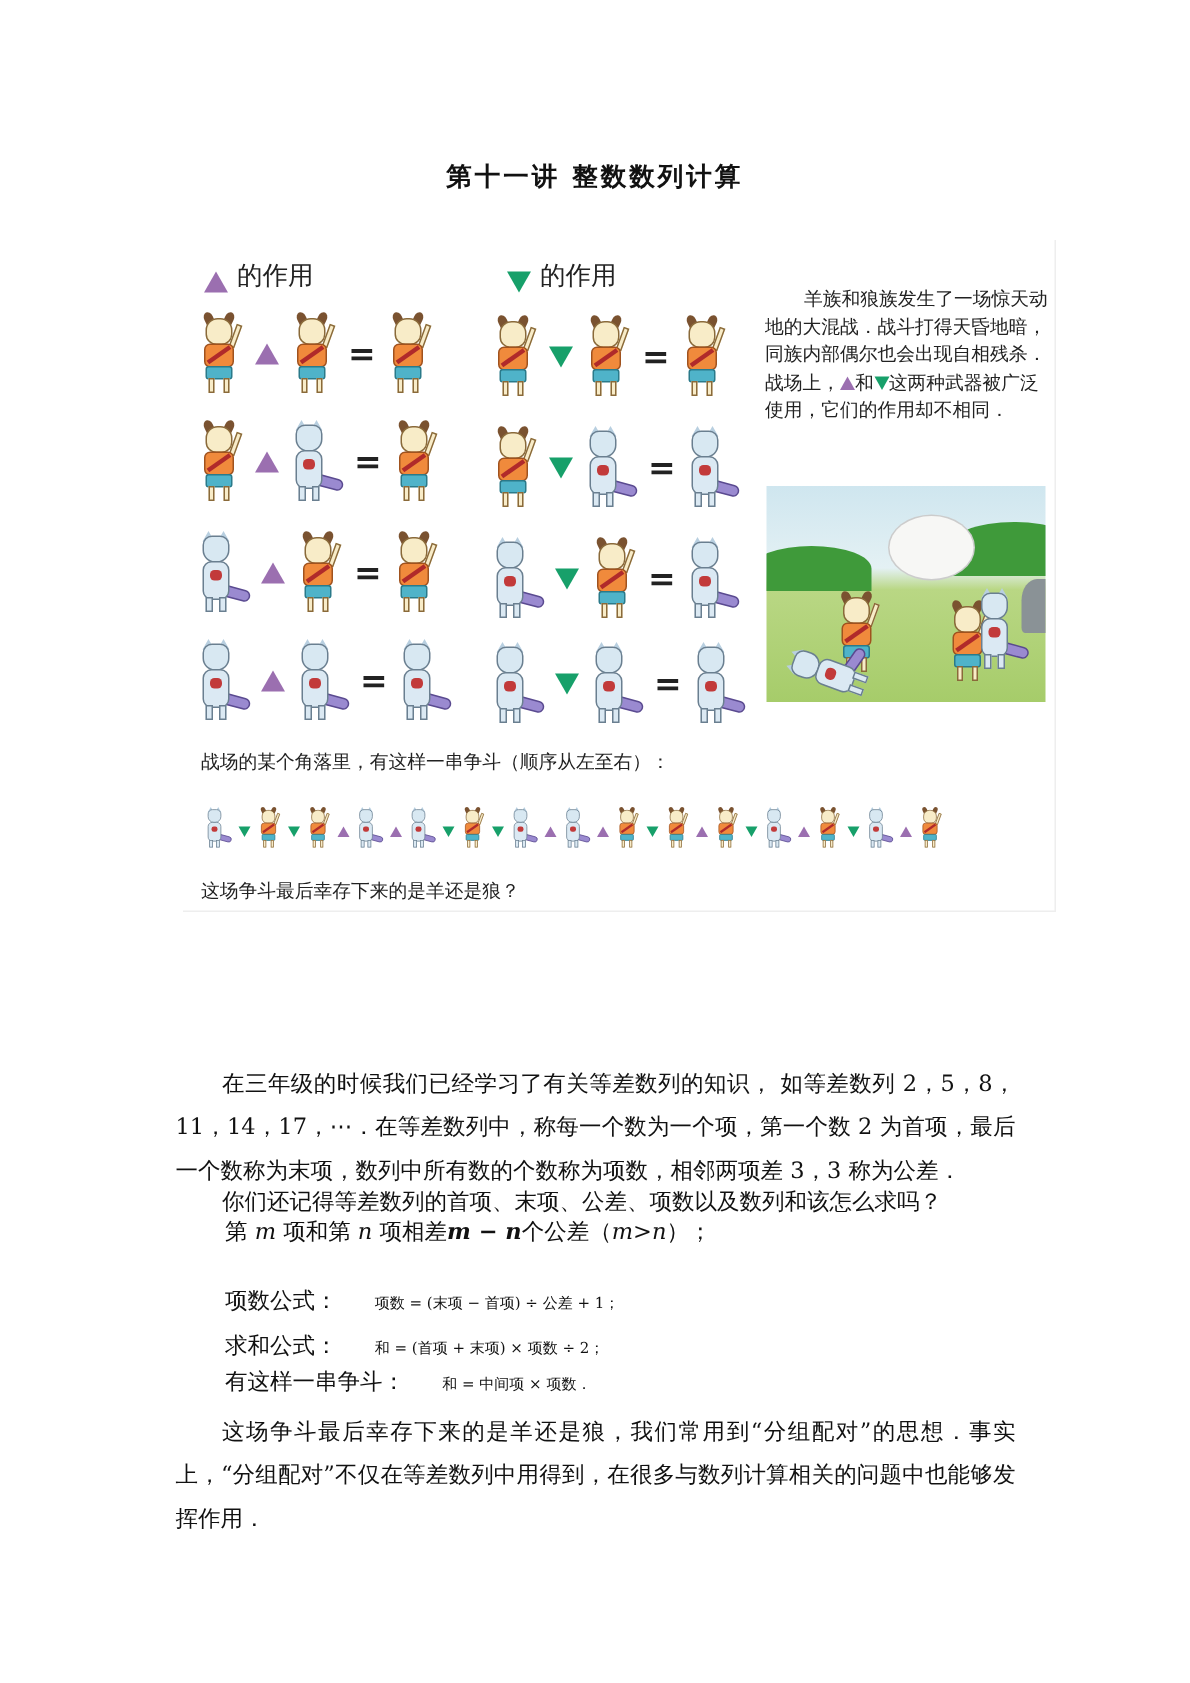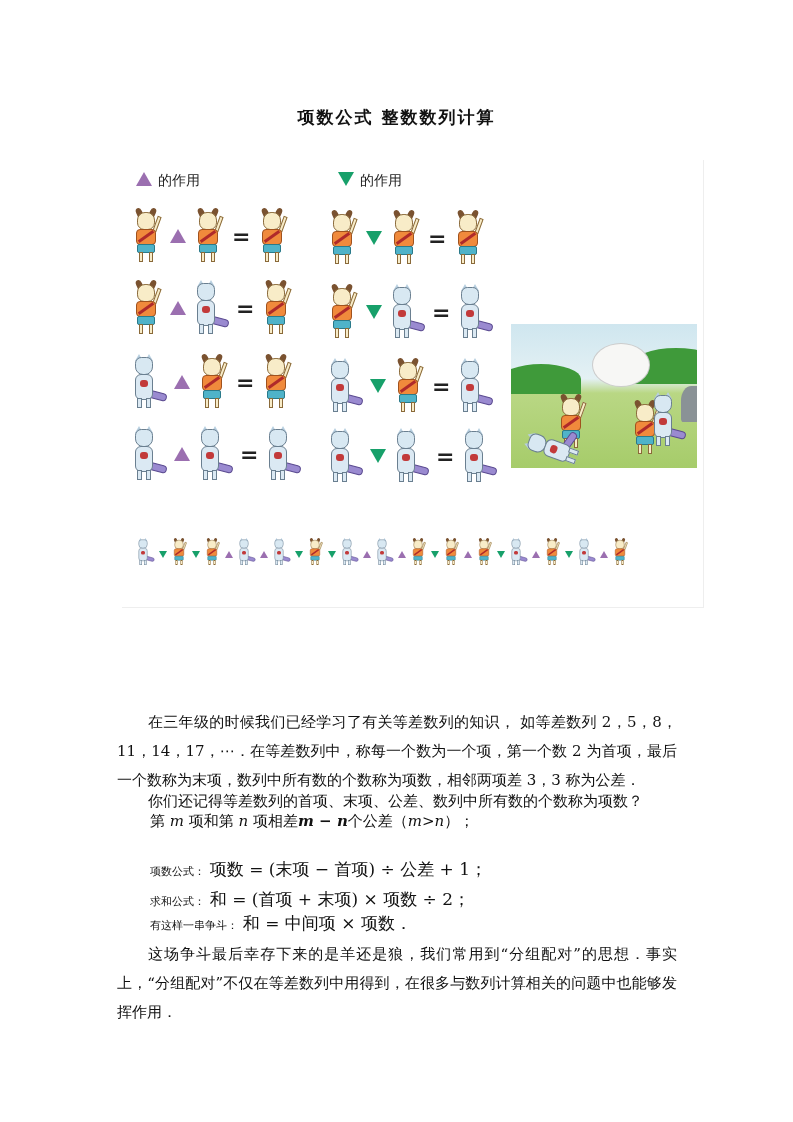--- a/index.html
+++ b/index.html
@@ -12,21 +12,21 @@
   }
 
   .panel {
     position: absolute; left: 122px; top: 160px; width: 582px; height: 448px;
     border-right: 1px solid #eeeeee; border-bottom: 1px solid #eeeeee;
     background: #fff;
   }
   .sans { font-family: "DejaVu Sans", "Liberation Sans", sans-serif; }
 
   .col-head {
-    position: absolute; top: 12px; font-size: 14px; color: #222; display: flex; align-items: flex-start; gap: 6px;
+    position: absolute; top: 12px; font-size: 17px; color: #222; display: flex; align-items: flex-end; gap: 6px;
   }
   .tri-up { width: 0; height: 0; border-left: 8px solid transparent; border-right: 8px solid transparent; border-bottom: 14px solid #9b6fb0; display: inline-block; }
   .tri-down { width: 0; height: 0; border-left: 8px solid transparent; border-right: 8px solid transparent; border-top: 14px solid #17a06a; display: inline-block; }
   .tri-up.sm { border-left-width: 5px; border-right-width: 5px; border-bottom-width: 9px; }
   .tri-down.sm { border-left-width: 5px; border-right-width: 5px; border-top-width: 9px; }
   .tri-up.xs { border-left-width: 4px; border-right-width: 4px; border-bottom-width: 7px; }
   .tri-down.xs { border-left-width: 4px; border-right-width: 4px; border-top-width: 7px; }
 
   .eq-row { position: absolute; display: flex; align-items: center; gap: 6px; height: 64px; }
   .eq-sign { font-family: "DejaVu Sans", sans-serif; font-weight: bold; font-size: 22px; color: #222; width: 18px; text-align: center; }
@@ -77,28 +77,28 @@
 
   .corner-text { position: absolute; left: 12px; font-size: 12.5px; color: #222; }
   .seq { position: absolute; left: 14px; top: 376px; display: flex; align-items: flex-end; gap: 4px; height: 30px; }
 
   .body-text {
     position: absolute; left: 117px; width: 560px; font-size: 15px; line-height: 29px; color: #111;
     font-family: "DejaVu Serif", "Liberation Serif", serif;
   }
   .body-text p { text-indent: 31px; text-align: justify; }
   .formula { position: absolute; left: 150px; font-size: 15px; color: #111; }
-  .formula .lbl { font-size: 11px; }
-  .formula .f { font-size: 17px; }
+  .formula .lbl { font-size: 15px; }
+  .formula .f { font-size: 10px; margin-left: 20px; }
   .italic { font-style: italic; font-family: "DejaVu Serif", serif; }
 </style>
 </head>
 <body>
 
-<div class="title">项数公式  整数数列计算</div>
+<div class="title">第十一讲  整数数列计算</div>
 
 <div class="panel">
 
   <div class="col-head sans" style="left:14px;">
     <span class="tri-up"></span>
     <span>的作用</span>
   </div>
 
   <div class="col-head sans" style="left:216px;">
     <span class="tri-down"></span>
@@ -384,20 +384,23 @@
         <i class="ear2"></i>
         <i class="head"></i>
         <i class="tail"></i>
         <i class="body"></i>
         <i class="heart"></i>
         <i class="leg1"></i>
         <i class="leg2"></i>
       </span>
   </div>
 
+  <div class="story sans">
+    <span class="indent"></span><span>羊族和狼族发生了一场惊天动地的大混战．战斗打得天昏地暗，同族内部偶尔也会出现自相残杀．战场上，</span><span class="tri-up sm tri-inline"></span><span>和</span><span class="tri-down sm tri-inline"></span><span>这两种武器被广泛使用，它们的作用却不相同．</span>
+  </div>
 
   <div class="scene">
     <div class="hill1"></div>
     <div class="hill2"></div>
     <div class="cloud"></div>
     <div class="rock"></div>
     <span class="fig goat" style="left:44px; top:70px;">
         <i class="horn1"></i>
         <i class="horn2"></i>
         <i class="head"></i>
@@ -434,20 +437,21 @@
         <i class="ear2"></i>
         <i class="head"></i>
         <i class="tail"></i>
         <i class="body"></i>
         <i class="heart"></i>
         <i class="leg1"></i>
         <i class="leg2"></i>
       </span>
   </div>
 
+  <div class="corner-text sans" style="top:340px;">战场的某个角落里，有这样一串争斗（顺序从左至右）：</div>
   <div class="seq" id="seq">
       <span class="seq-slot-wolf"><span class="fig small wolf"><i class="ear1"></i><i class="ear2"></i><i class="head"></i><i class="tail"></i><i class="body"></i><i class="heart"></i><i class="leg1"></i><i class="leg2"></i></span></span>
       <span class="tri-down xs" style="margin-bottom: 8px;"></span>
       <span class="seq-slot-goat"><span class="fig small goat"><i class="horn1"></i><i class="horn2"></i><i class="head"></i><i class="arm"></i><i class="body"></i><i class="sash"></i><i class="shorts"></i><i class="leg1"></i><i class="leg2"></i></span></span>
       <span class="tri-down xs" style="margin-bottom: 8px;"></span>
       <span class="seq-slot-goat"><span class="fig small goat"><i class="horn1"></i><i class="horn2"></i><i class="head"></i><i class="arm"></i><i class="body"></i><i class="sash"></i><i class="shorts"></i><i class="leg1"></i><i class="leg2"></i></span></span>
       <span class="tri-up xs" style="margin-bottom: 8px;"></span>
       <span class="seq-slot-wolf"><span class="fig small wolf"><i class="ear1"></i><i class="ear2"></i><i class="head"></i><i class="tail"></i><i class="body"></i><i class="heart"></i><i class="leg1"></i><i class="leg2"></i></span></span>
       <span class="tri-up xs" style="margin-bottom: 8px;"></span>
       <span class="seq-slot-wolf"><span class="fig small wolf"><i class="ear1"></i><i class="ear2"></i><i class="head"></i><i class="tail"></i><i class="body"></i><i class="heart"></i><i class="leg1"></i><i class="leg2"></i></span></span>
@@ -465,27 +469,28 @@
       <span class="seq-slot-goat"><span class="fig small goat"><i class="horn1"></i><i class="horn2"></i><i class="head"></i><i class="arm"></i><i class="body"></i><i class="sash"></i><i class="shorts"></i><i class="leg1"></i><i class="leg2"></i></span></span>
       <span class="tri-down xs" style="margin-bottom: 8px;"></span>
       <span class="seq-slot-wolf"><span class="fig small wolf"><i class="ear1"></i><i class="ear2"></i><i class="head"></i><i class="tail"></i><i class="body"></i><i class="heart"></i><i class="leg1"></i><i class="leg2"></i></span></span>
       <span class="tri-up xs" style="margin-bottom: 8px;"></span>
       <span class="seq-slot-goat"><span class="fig small goat"><i class="horn1"></i><i class="horn2"></i><i class="head"></i><i class="arm"></i><i class="body"></i><i class="sash"></i><i class="shorts"></i><i class="leg1"></i><i class="leg2"></i></span></span>
       <span class="tri-down xs" style="margin-bottom: 8px;"></span>
       <span class="seq-slot-wolf"><span class="fig small wolf"><i class="ear1"></i><i class="ear2"></i><i class="head"></i><i class="tail"></i><i class="body"></i><i class="heart"></i><i class="leg1"></i><i class="leg2"></i></span></span>
       <span class="tri-up xs" style="margin-bottom: 8px;"></span>
       <span class="seq-slot-goat"><span class="fig small goat"><i class="horn1"></i><i class="horn2"></i><i class="head"></i><i class="arm"></i><i class="body"></i><i class="sash"></i><i class="shorts"></i><i class="leg1"></i><i class="leg2"></i></span></span>
     </div>
+  <div class="corner-text sans" style="top:426px;">这场争斗最后幸存下来的是羊还是狼？</div>
 </div>
 
 <div class="body-text" style="top:684px;margin-top:24px;">
   <p>在三年级的时候我们已经学习了有关等差数列的知识，  如等差数列 2，5，8，11，14，17，⋯．在等差数列中，称每一个数为一个项，第一个数 2 为首项，最后一个数称为末项，数列中所有数的个数称为项数，相邻两项差 3，3 称为公差．</p>
 </div>
 <div class="body-text" style="top:787px;">
-  <p>你们还记得等差数列的首项、末项、公差、数列中所有数的个数称为项数？</p>
+  <p>你们还记得等差数列的首项、末项、公差、项数以及数列和该怎么求吗？</p>
 </div>
 
 <div class="formula" style="top:812px;">
   <span>第 </span><span class="italic">m</span><span> 项和第 </span><span class="italic">n</span><span> 项相差</span><span class="italic" style="font-weight:bold;">m − n</span><span>个公差（</span><span class="italic">m&gt;n</span><span>）；</span>
 </div>
 
 <div class="formula" style="top:858px;">
   <span class="lbl">项数公式：</span>
   <span class="f">项数 = (末项 − 首项) ÷ 公差 + 1；</span>
 </div>

